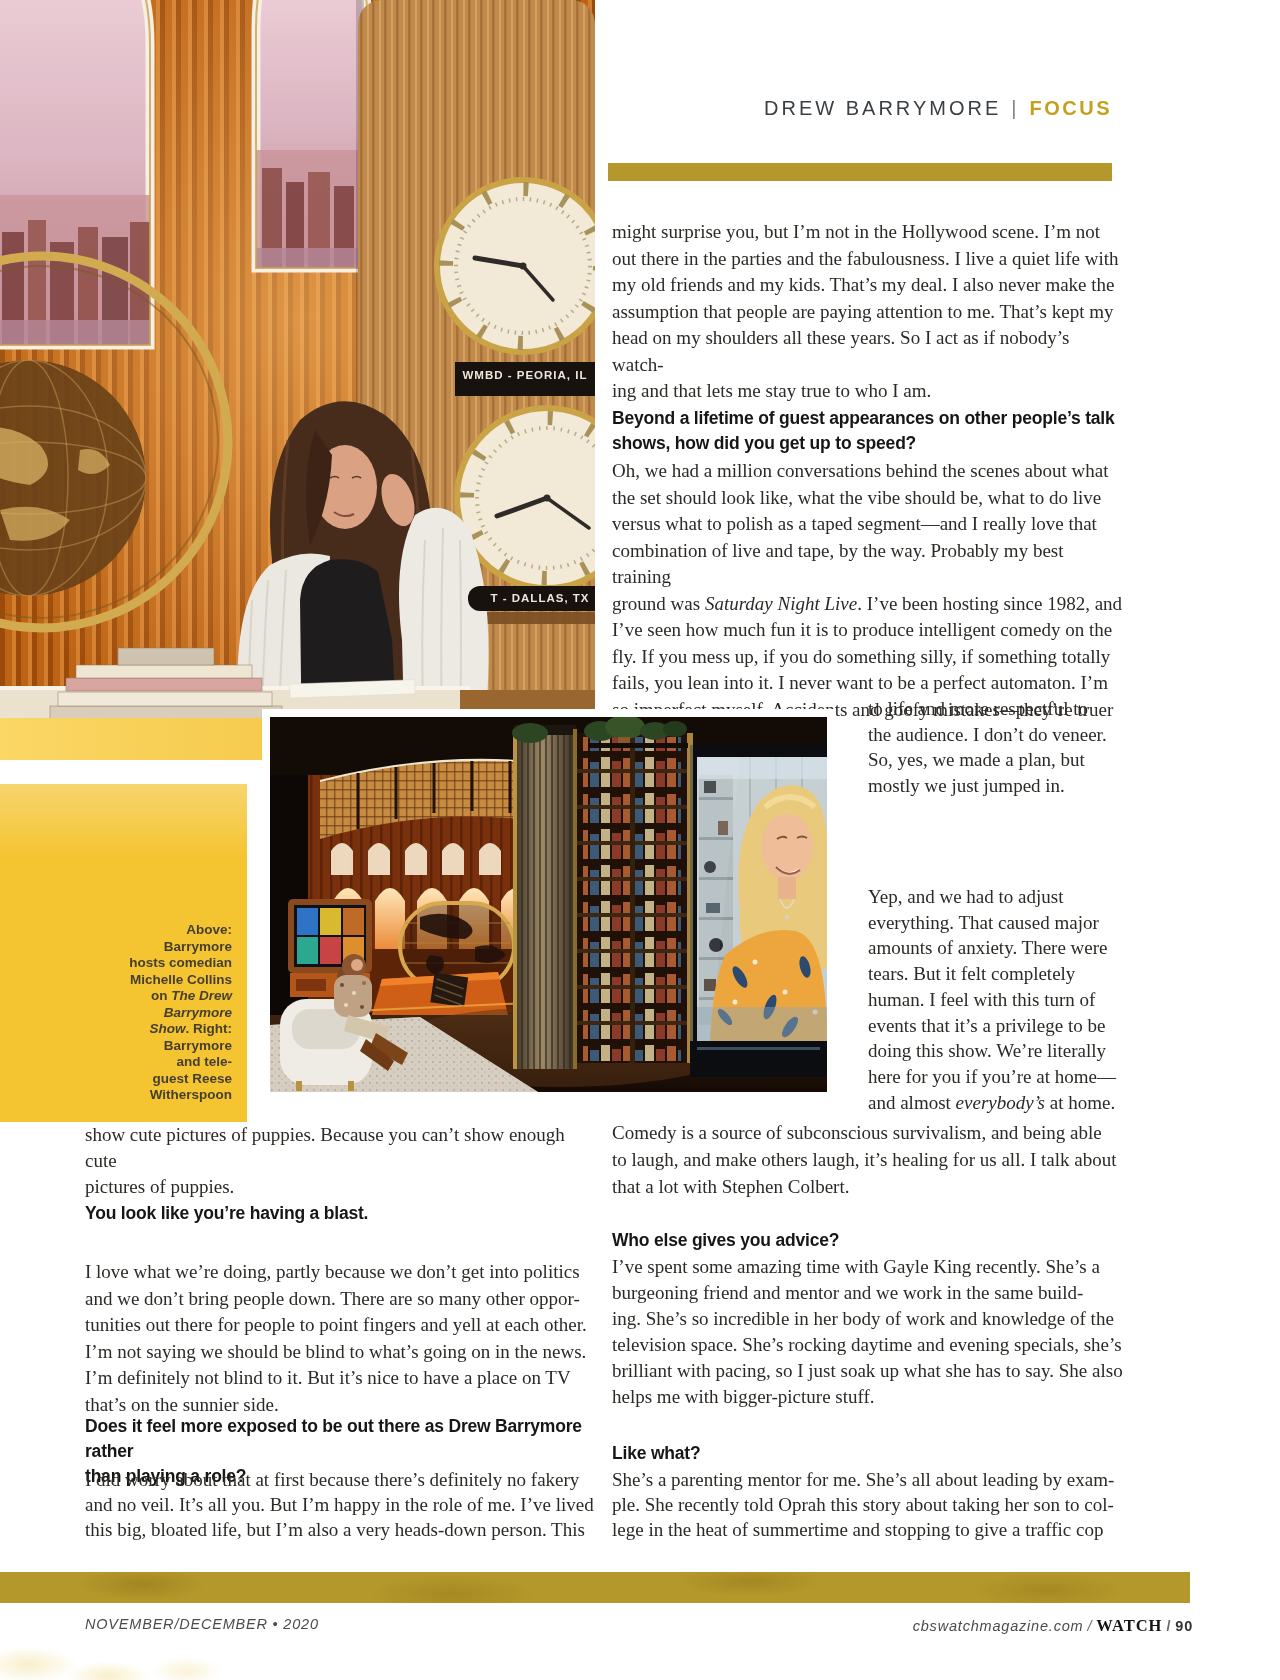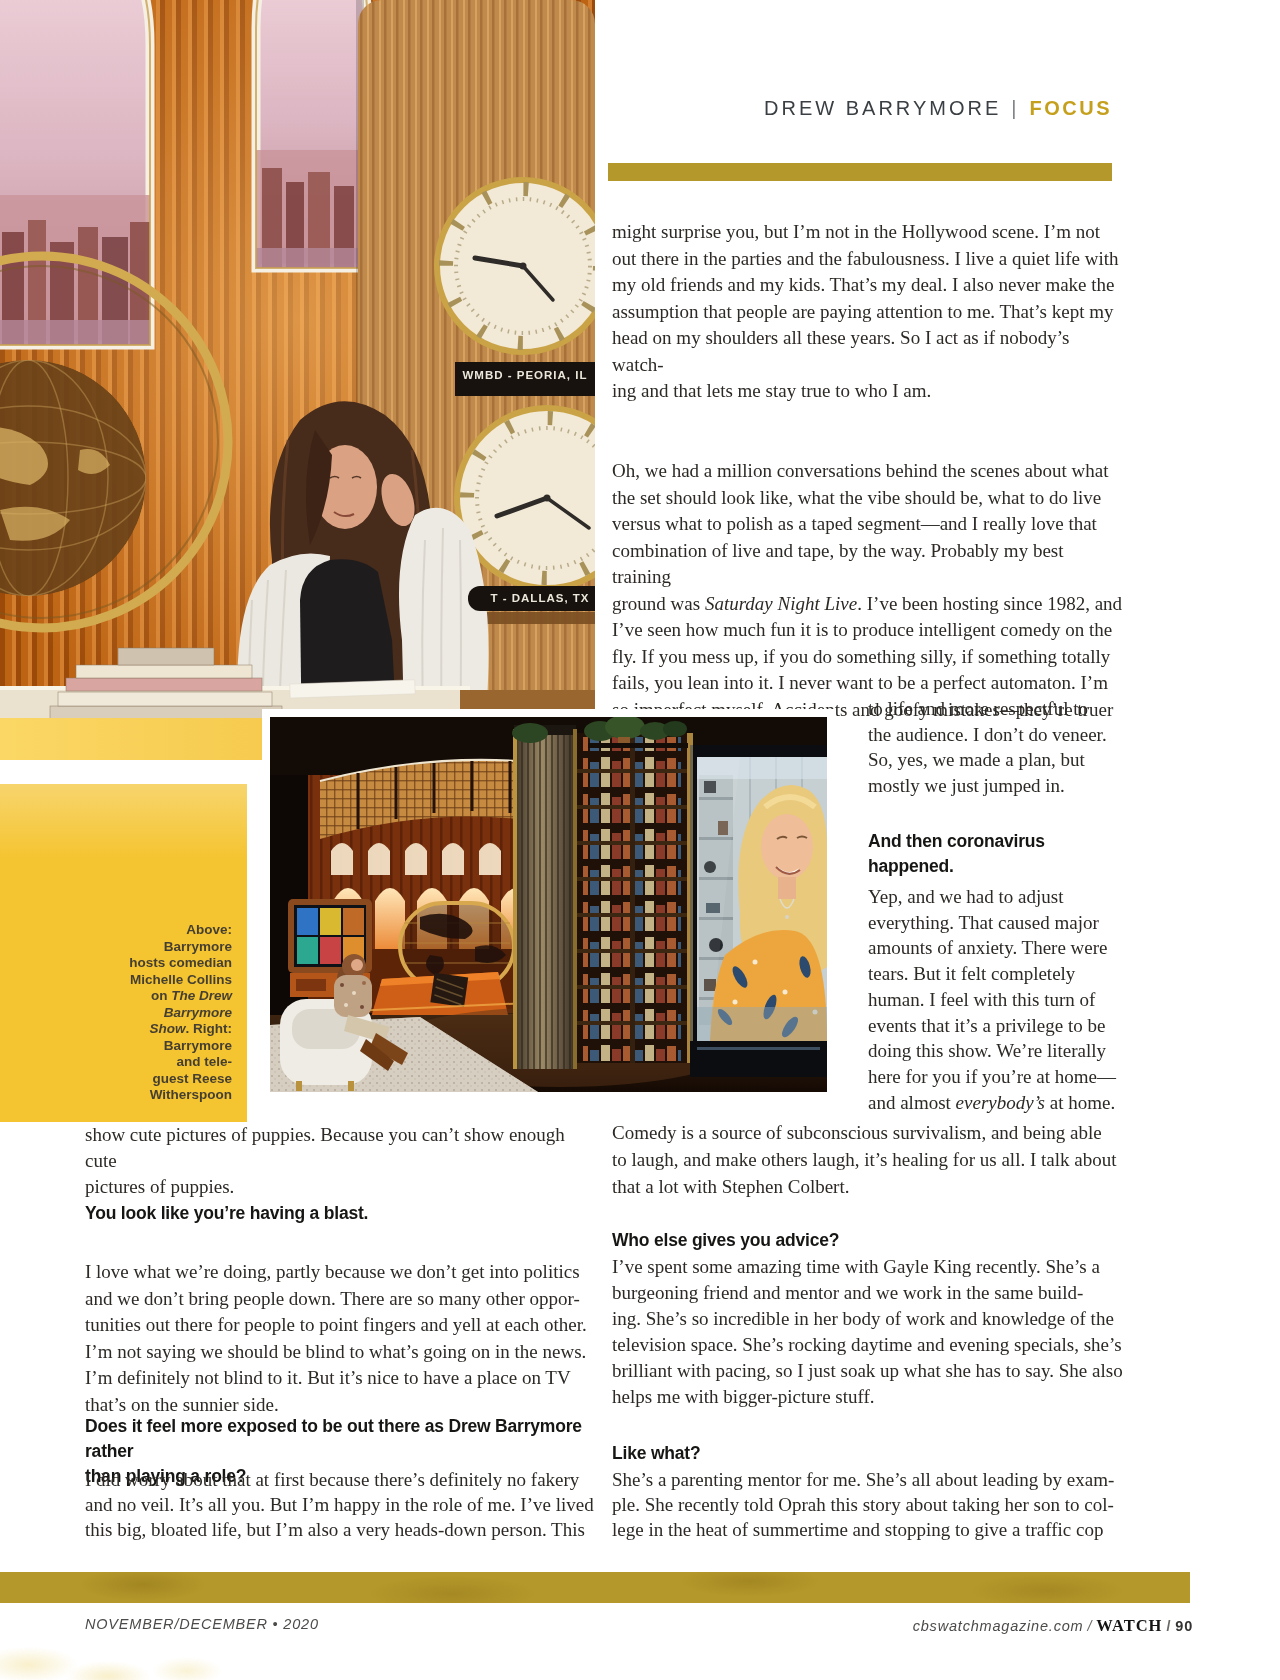--- a/index.html
+++ b/index.html
@@ -440,36 +440,36 @@
   </div>
   <div class="goldbar-top"></div>
 
   <p class="body" style="left:612px;top:219px;">might surprise you, but I’m not in the Hollywood scene. I’m not
 out there in the parties and the fabulousness. I live a quiet life with
 my old friends and my kids. That’s my deal. I also never make the
 assumption that people are paying attention to me. That’s kept my
 head on my shoulders all these years. So I act as if nobody’s watch-
 ing and that lets me stay true to who I am.</p>
 
+  <p class="q" style="left:612px;top:406px;">Beyond a lifetime of guest appearances on other people’s talk
+shows, how did you get up to speed?</p>
   <p class="body" style="left:612px;top:458px;"><span>Oh, we had a million conversations behind the scenes about what
 the set should look like, what the vibe should be, what to do live
 versus what to polish as a taped segment—and I really love that
 combination of live and tape, by the way. Probably my best training
 ground was </span><span class="it">Saturday Night Live</span><span>. I’ve been hosting since 1982, and
 I’ve seen how much fun it is to produce intelligent comedy on the
 fly. If you mess up, if you do something silly, if something totally
 fails, you lean into it. I never want to be a perfect automaton. I’m
 so imperfect myself. Accidents and goofy mistakes—they’re truer</span></p>
   <p class="body narrow" style="left:868px;top:696px;">to life and more respectful to
 the audience. I don’t do veneer.
 So, yes, we made a plan, but
 mostly we just jumped in.</p>
 
-  <p class="q" style="left:868px;top:829px;width:248px;">And then coronavirus
-happened.</p>
   <p class="body narrow" style="left:868px;top:884px;"><span>Yep, and we had to adjust
 everything. That caused major
 amounts of anxiety. There were
 tears. But it felt completely
 human. I feel with this turn of
 events that it’s a privilege to be
 doing this show. We’re literally
 here for you if you’re at home—
 and almost </span><span class="it">everybody’s</span><span> at home.</span></p>
   <p class="body" style="left:612px;top:1119px;line-height:27px;">Comedy is a source of subconscious survivalism, and being able

